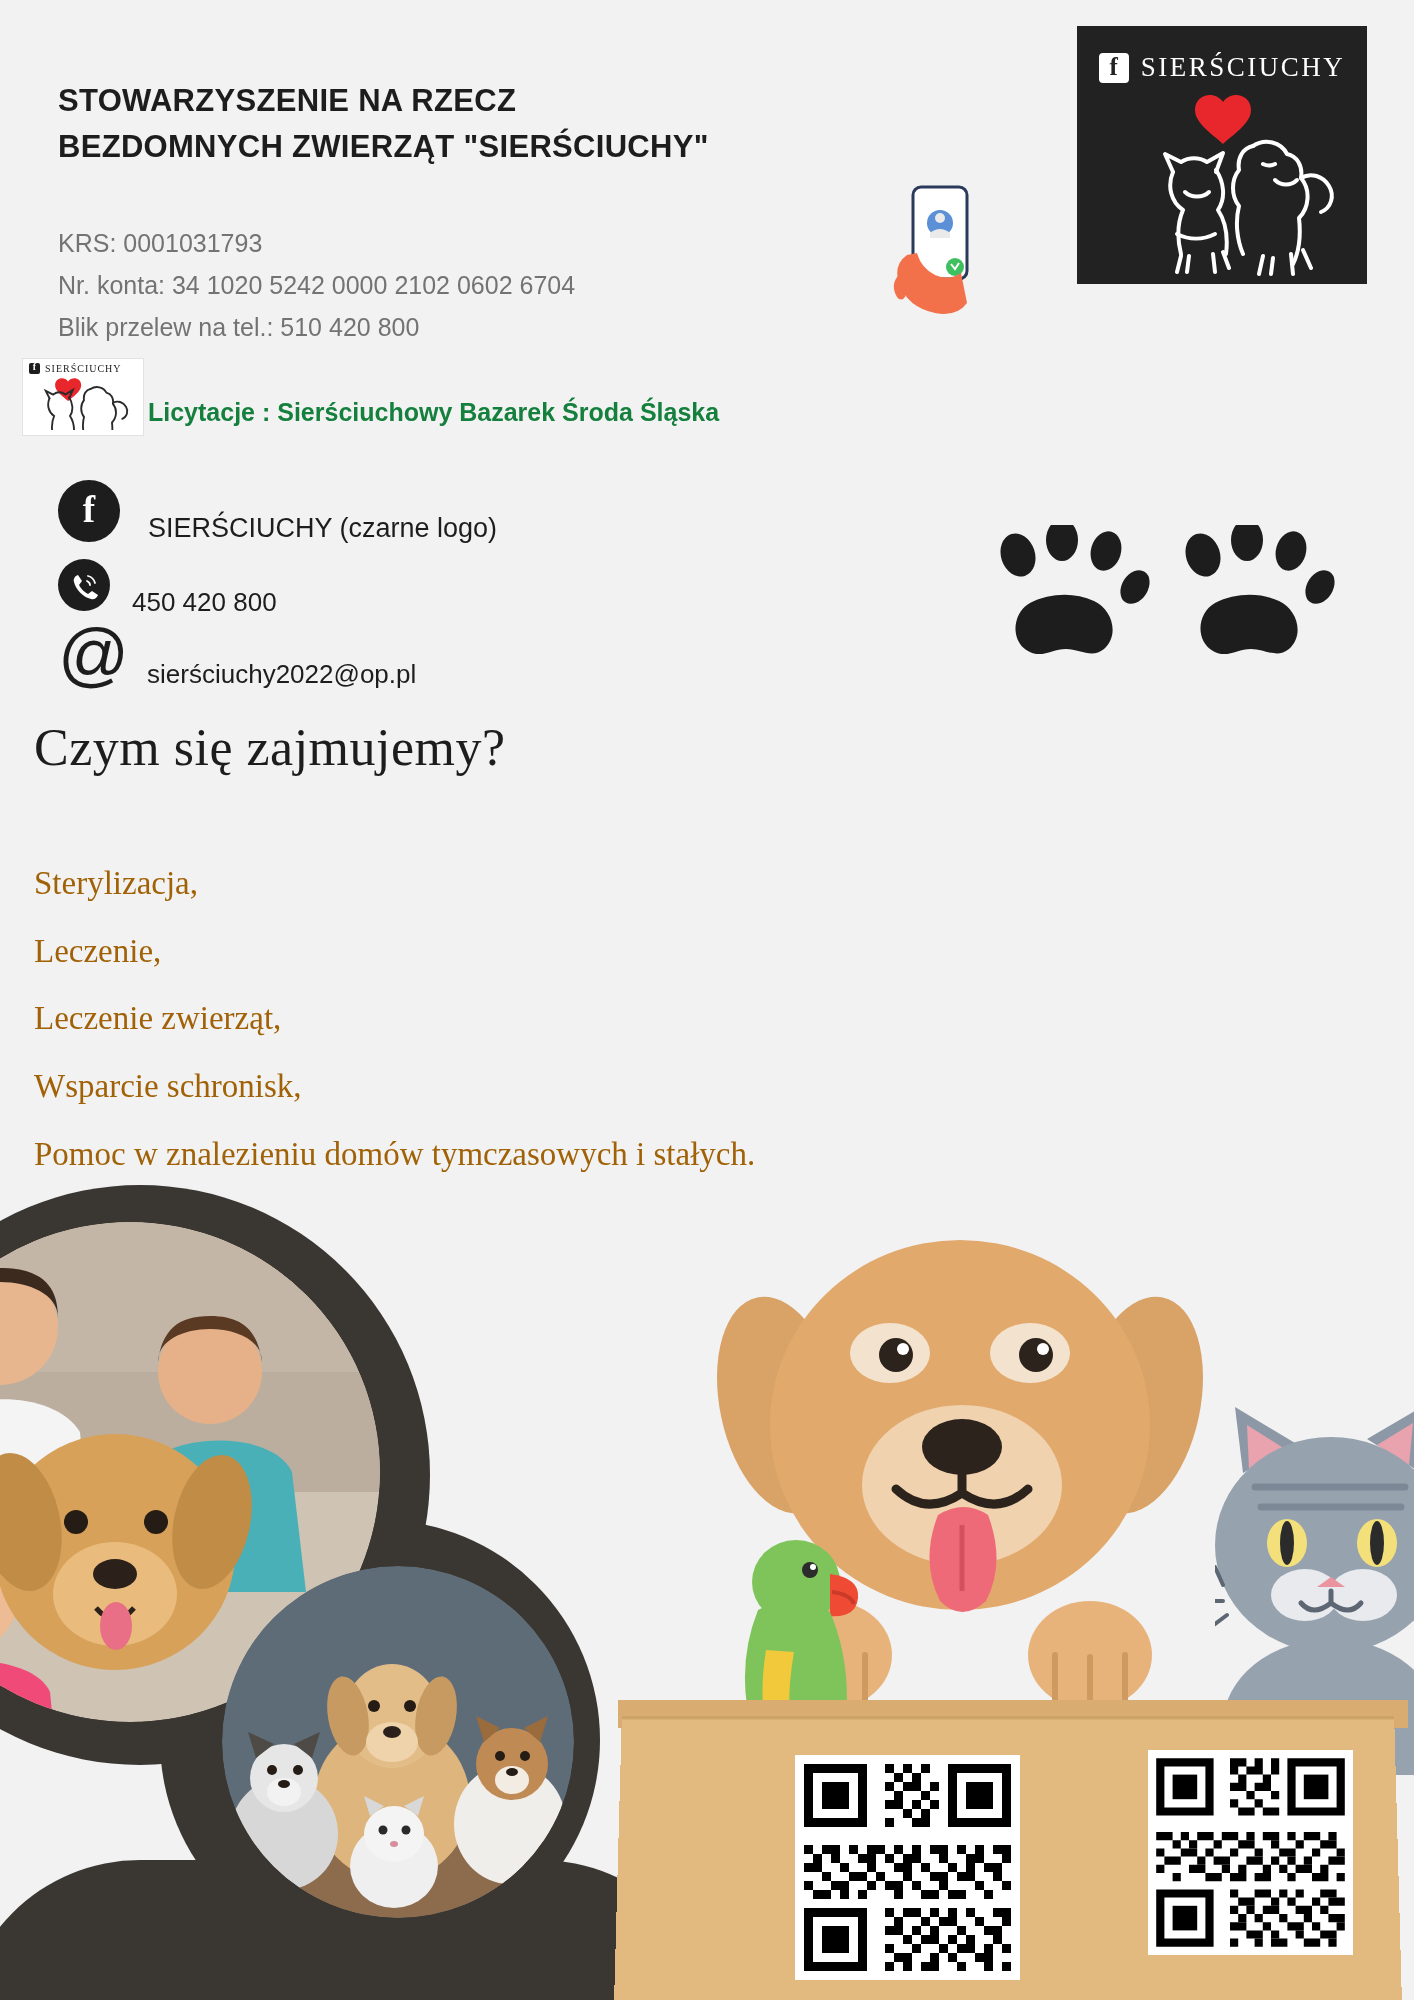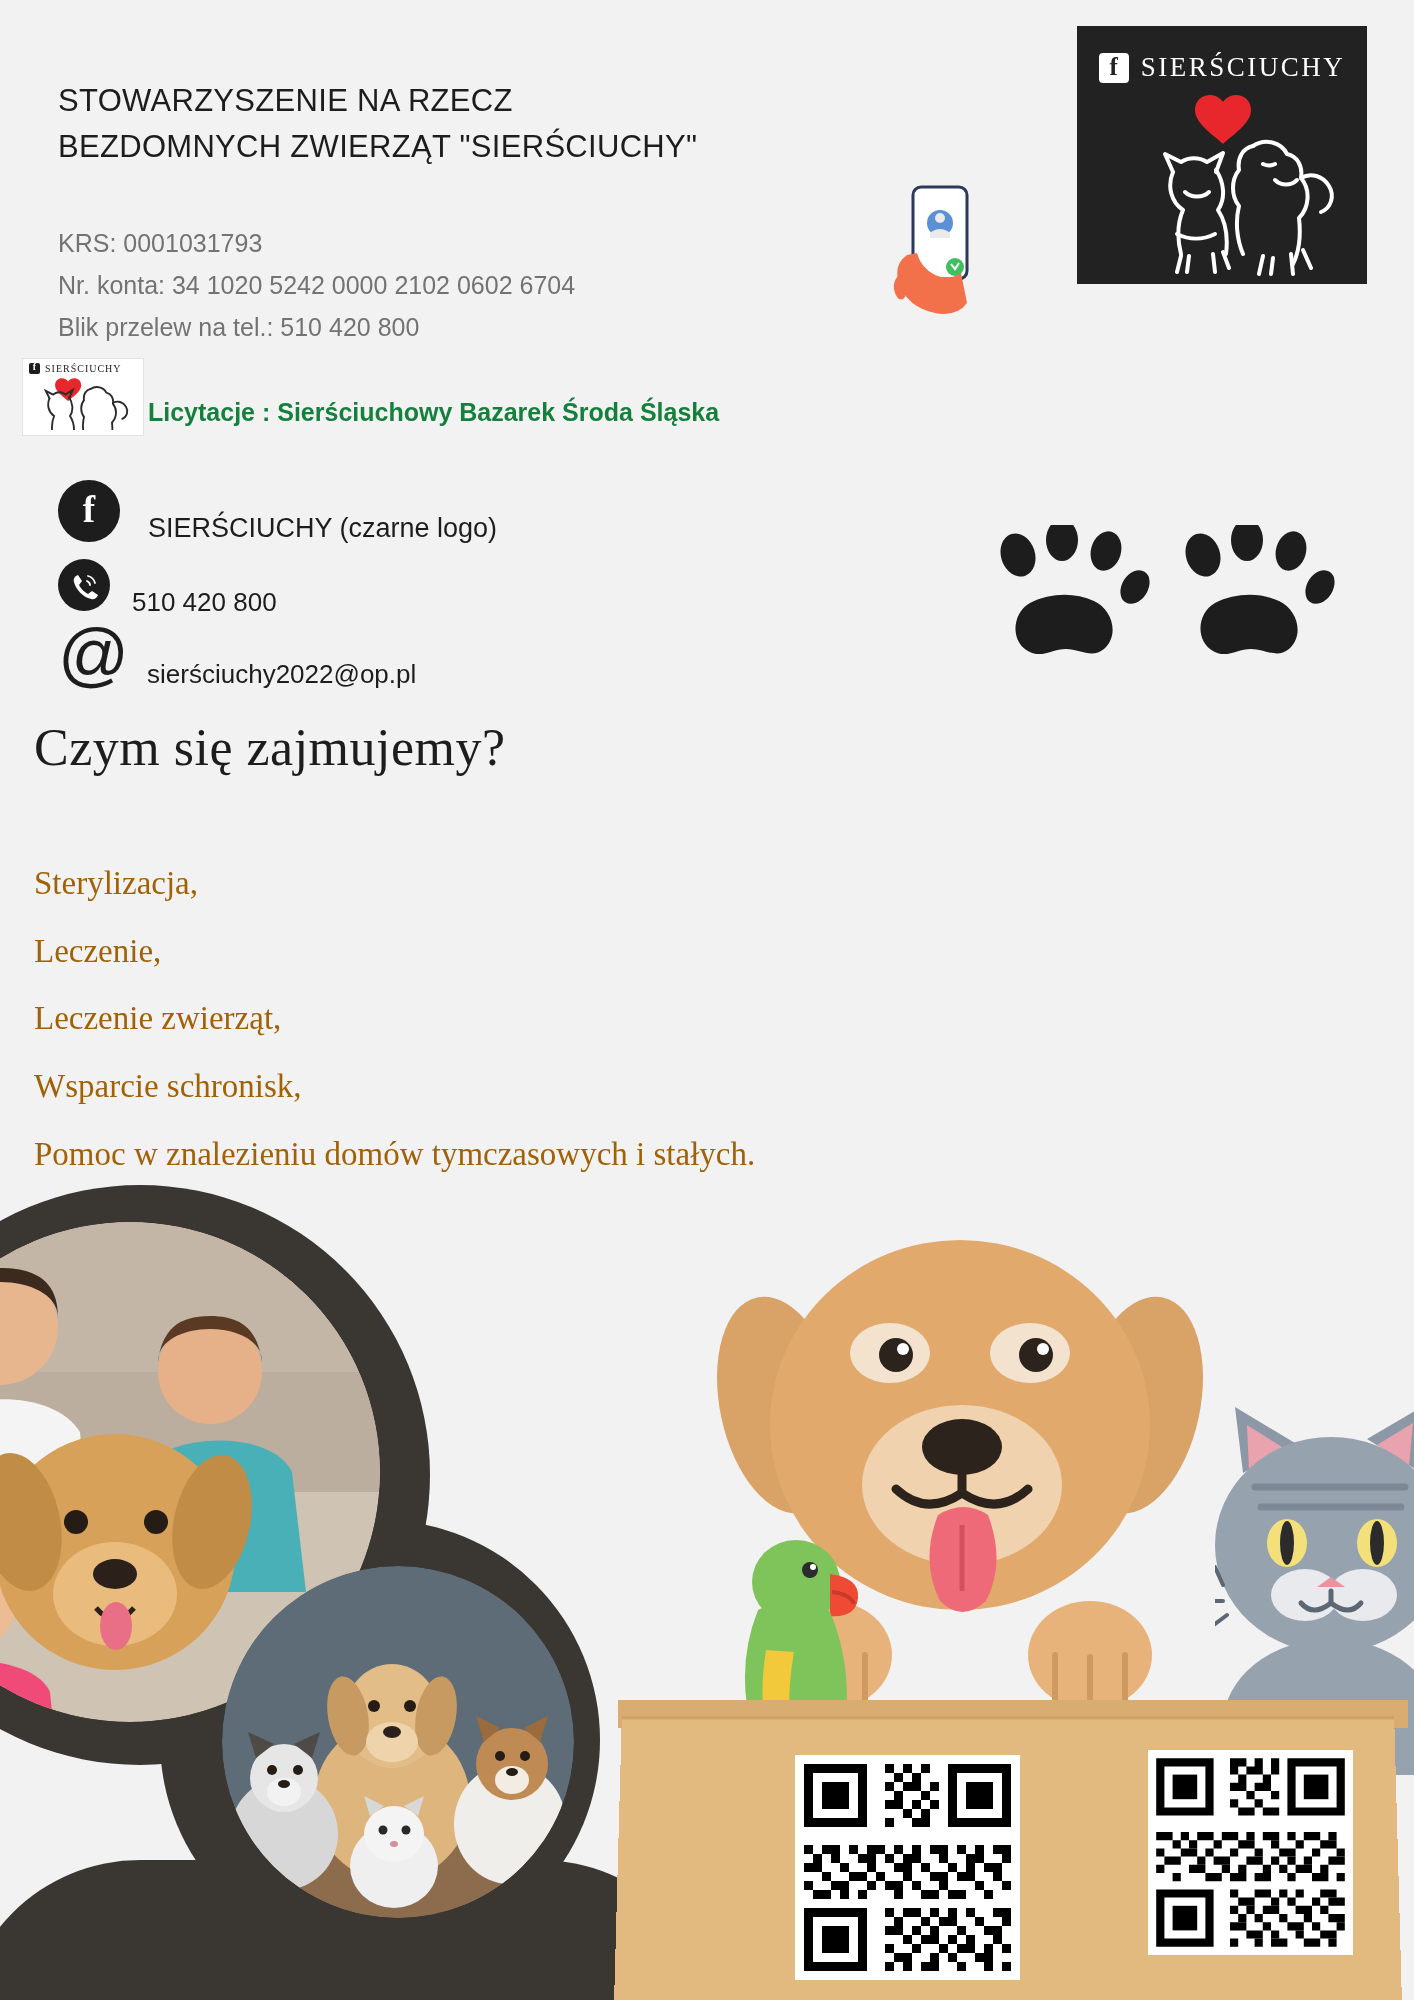--- a/index.html
+++ b/index.html
@@ -17,21 +17,21 @@
     background: #f2f2f2;
   }
 
   
   .org-title {
     position: absolute;
     left: 58px;
     top: 78px;
     width: 960px;
     font-size: 31px;
-    font-weight: normal;
+    font-weight: bold;
     letter-spacing: 0.3px;
     line-height: 1.47;
     color: #1d1d1d;
     text-transform: uppercase;
     font-family: "Liberation Sans", sans-serif;
   }
   .org-title .l2 { display: block; }
 
   .contact-block {
     position: absolute;
@@ -309,21 +309,21 @@
   </div>
 
   <div class="row row-tel">
     <span class="icon-circle">
       <svg width="34" height="34" viewBox="0 0 34 34">
         <path d="M11 7 c-3 1 -5 4 -4 7 c2 8 9 15 17 17 c3 1 6 -1 7 -4 l-6 -4 l-4 3 c-4 -2 -7 -5 -9 -9 l3 -4 z" fill="#ffffff"></path>
         <path d="M21 8 c4 1 6 3 7 7" stroke="#ffffff" stroke-width="1.8" fill="none" stroke-linecap="round"></path>
         <path d="M20 13 c2 1 3 2 3 4" stroke="#ffffff" stroke-width="1.8" fill="none" stroke-linecap="round"></path>
       </svg>
     </span>
-    <span class="row-label">510 420 800</span>
+    <span class="row-label">450 420 800</span>
   </div>
 
   <div class="row row-mail">
     <span class="at-glyph">@</span>
     <span class="row-label" style="margin-left:18px">sierściuchy2022@op.pl</span>
   </div>
 
   <svg class="paws" viewBox="0 0 360 150">
     <g fill="#1d1d1d">
       <ellipse cx="28" cy="30" rx="17" ry="22" transform="rotate(-18 28 30)"></ellipse>

